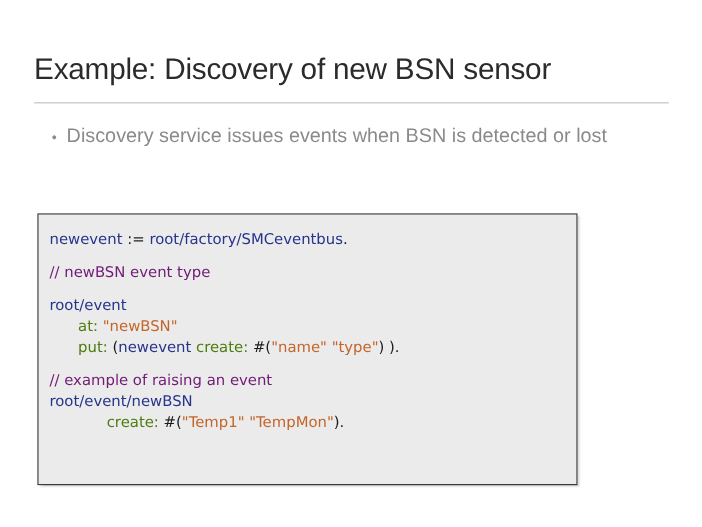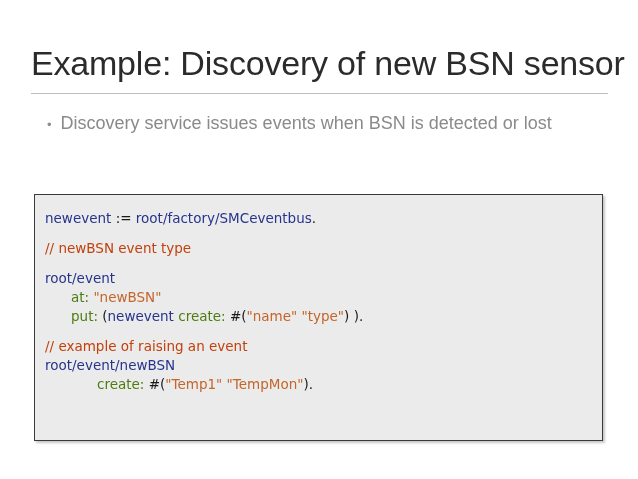--- a/index.html
+++ b/index.html
@@ -22,21 +22,21 @@
     background: #ffffff;
   }
 
   
   .slide-title {
     position: absolute;
     left: 31px;
     top: 44px;
     width: 580px;
     font-family: "Liberation Sans", sans-serif;
-    font-size: 34px;
+    font-size: 27px;
     font-weight: 400;
     line-height: 38px;
     color: #2b2b2b;
     letter-spacing: -0.2px;
     white-space: nowrap;
   }
 
   .title-rule {
     position: absolute;
     left: 31px;
@@ -66,21 +66,21 @@
     line-height: 19px;
     color: #8a8a8a;
     white-space: nowrap;
   }
 
   
   .code-block {
     position: absolute;
     left: 34px;
     top: 194px;
-    width: 569px;
+    width: 491px;
     height: 247px;
     box-sizing: border-box;
     background: #ebebeb;
     border: 1.5px solid #3a3a3a;
     box-shadow: 2px 2px 2px rgba(0,0,0,0.22);
     padding: 14px 0 0 0;
     overflow: hidden;
   }
 
   .code-lines {
@@ -95,21 +95,21 @@
     white-space: pre;
     min-height: 19px;
   }
   .code-line.blank { height: 11px; min-height: 11px; }
   .code-line.indent1 { padding-left: 26px; }
   .code-line.indent2 { padding-left: 52px; }
 
   
   .tok-id      { color: #26348c; }
   .tok-punct   { color: #1a1a1a; }
-  .tok-comment { color: #c2410c; }
+  .tok-comment { color: #701a75; }
   .tok-kw      { color: #4d7c0f; }
   .tok-str     { color: #c4652a; }
 </style>
 </head>
 <body>
 
 <div class="slide">
 
   <div class="slide-title">Example: Discovery of new BSN sensor</div>
 

